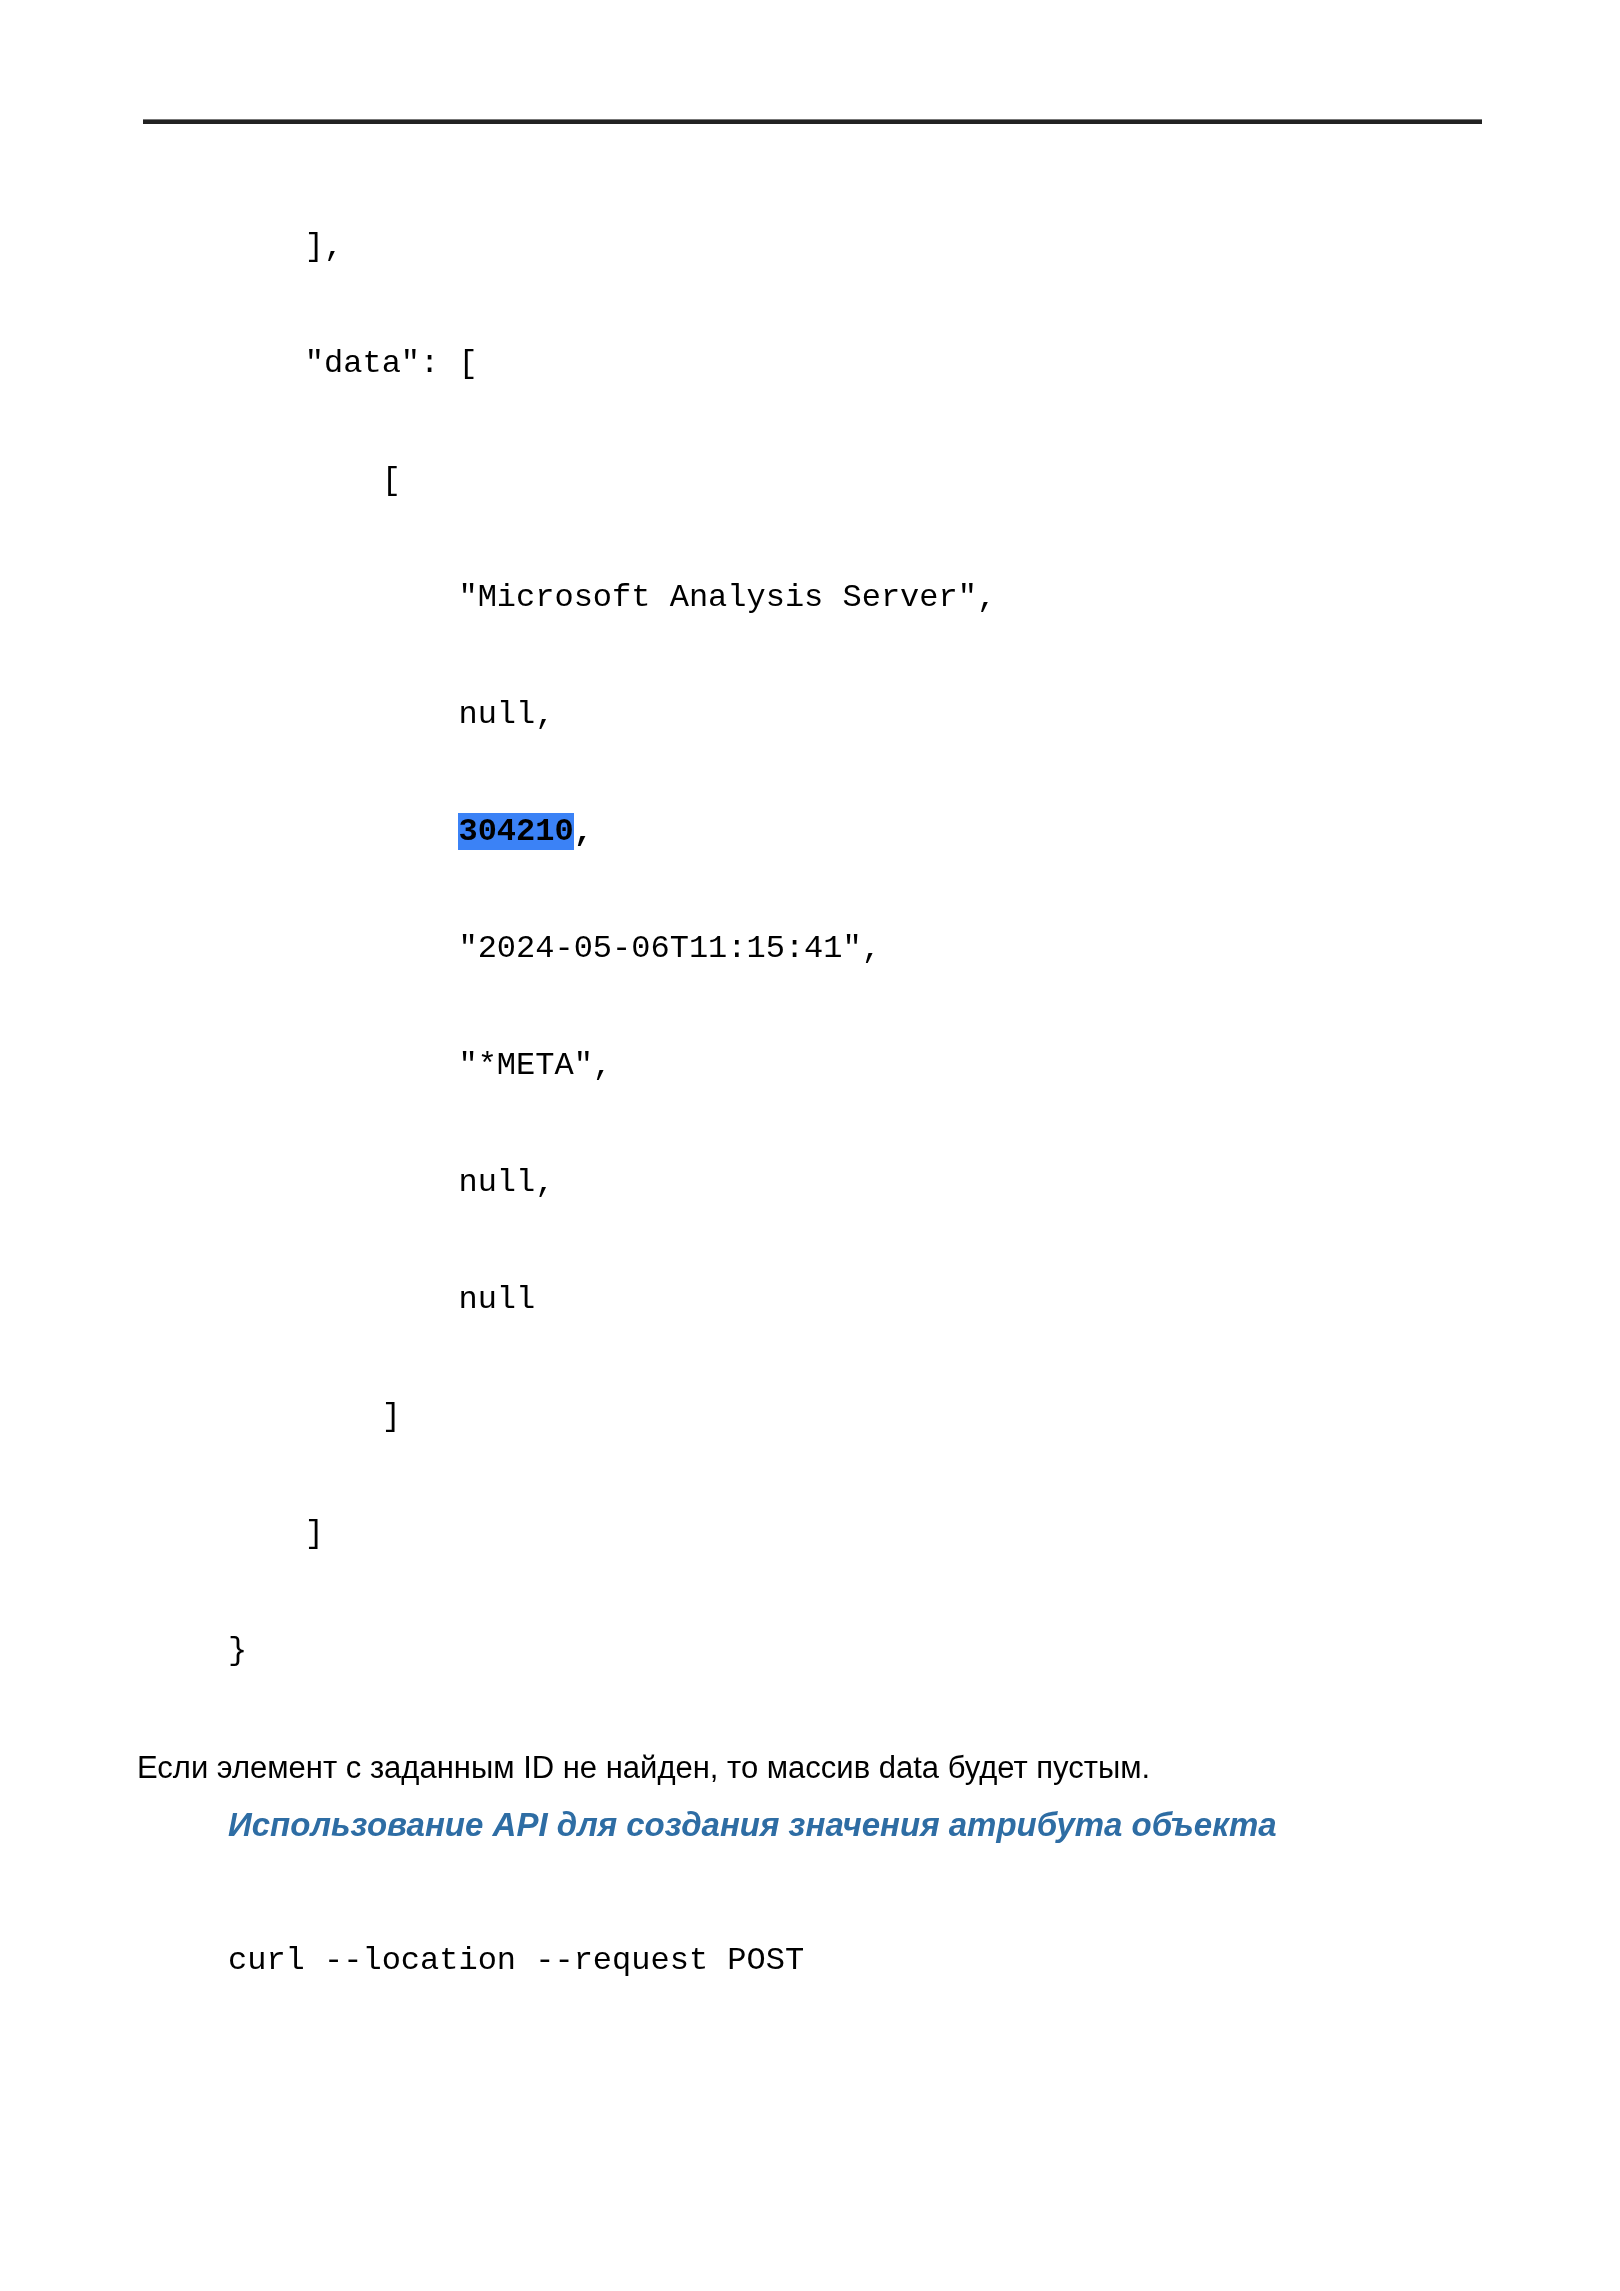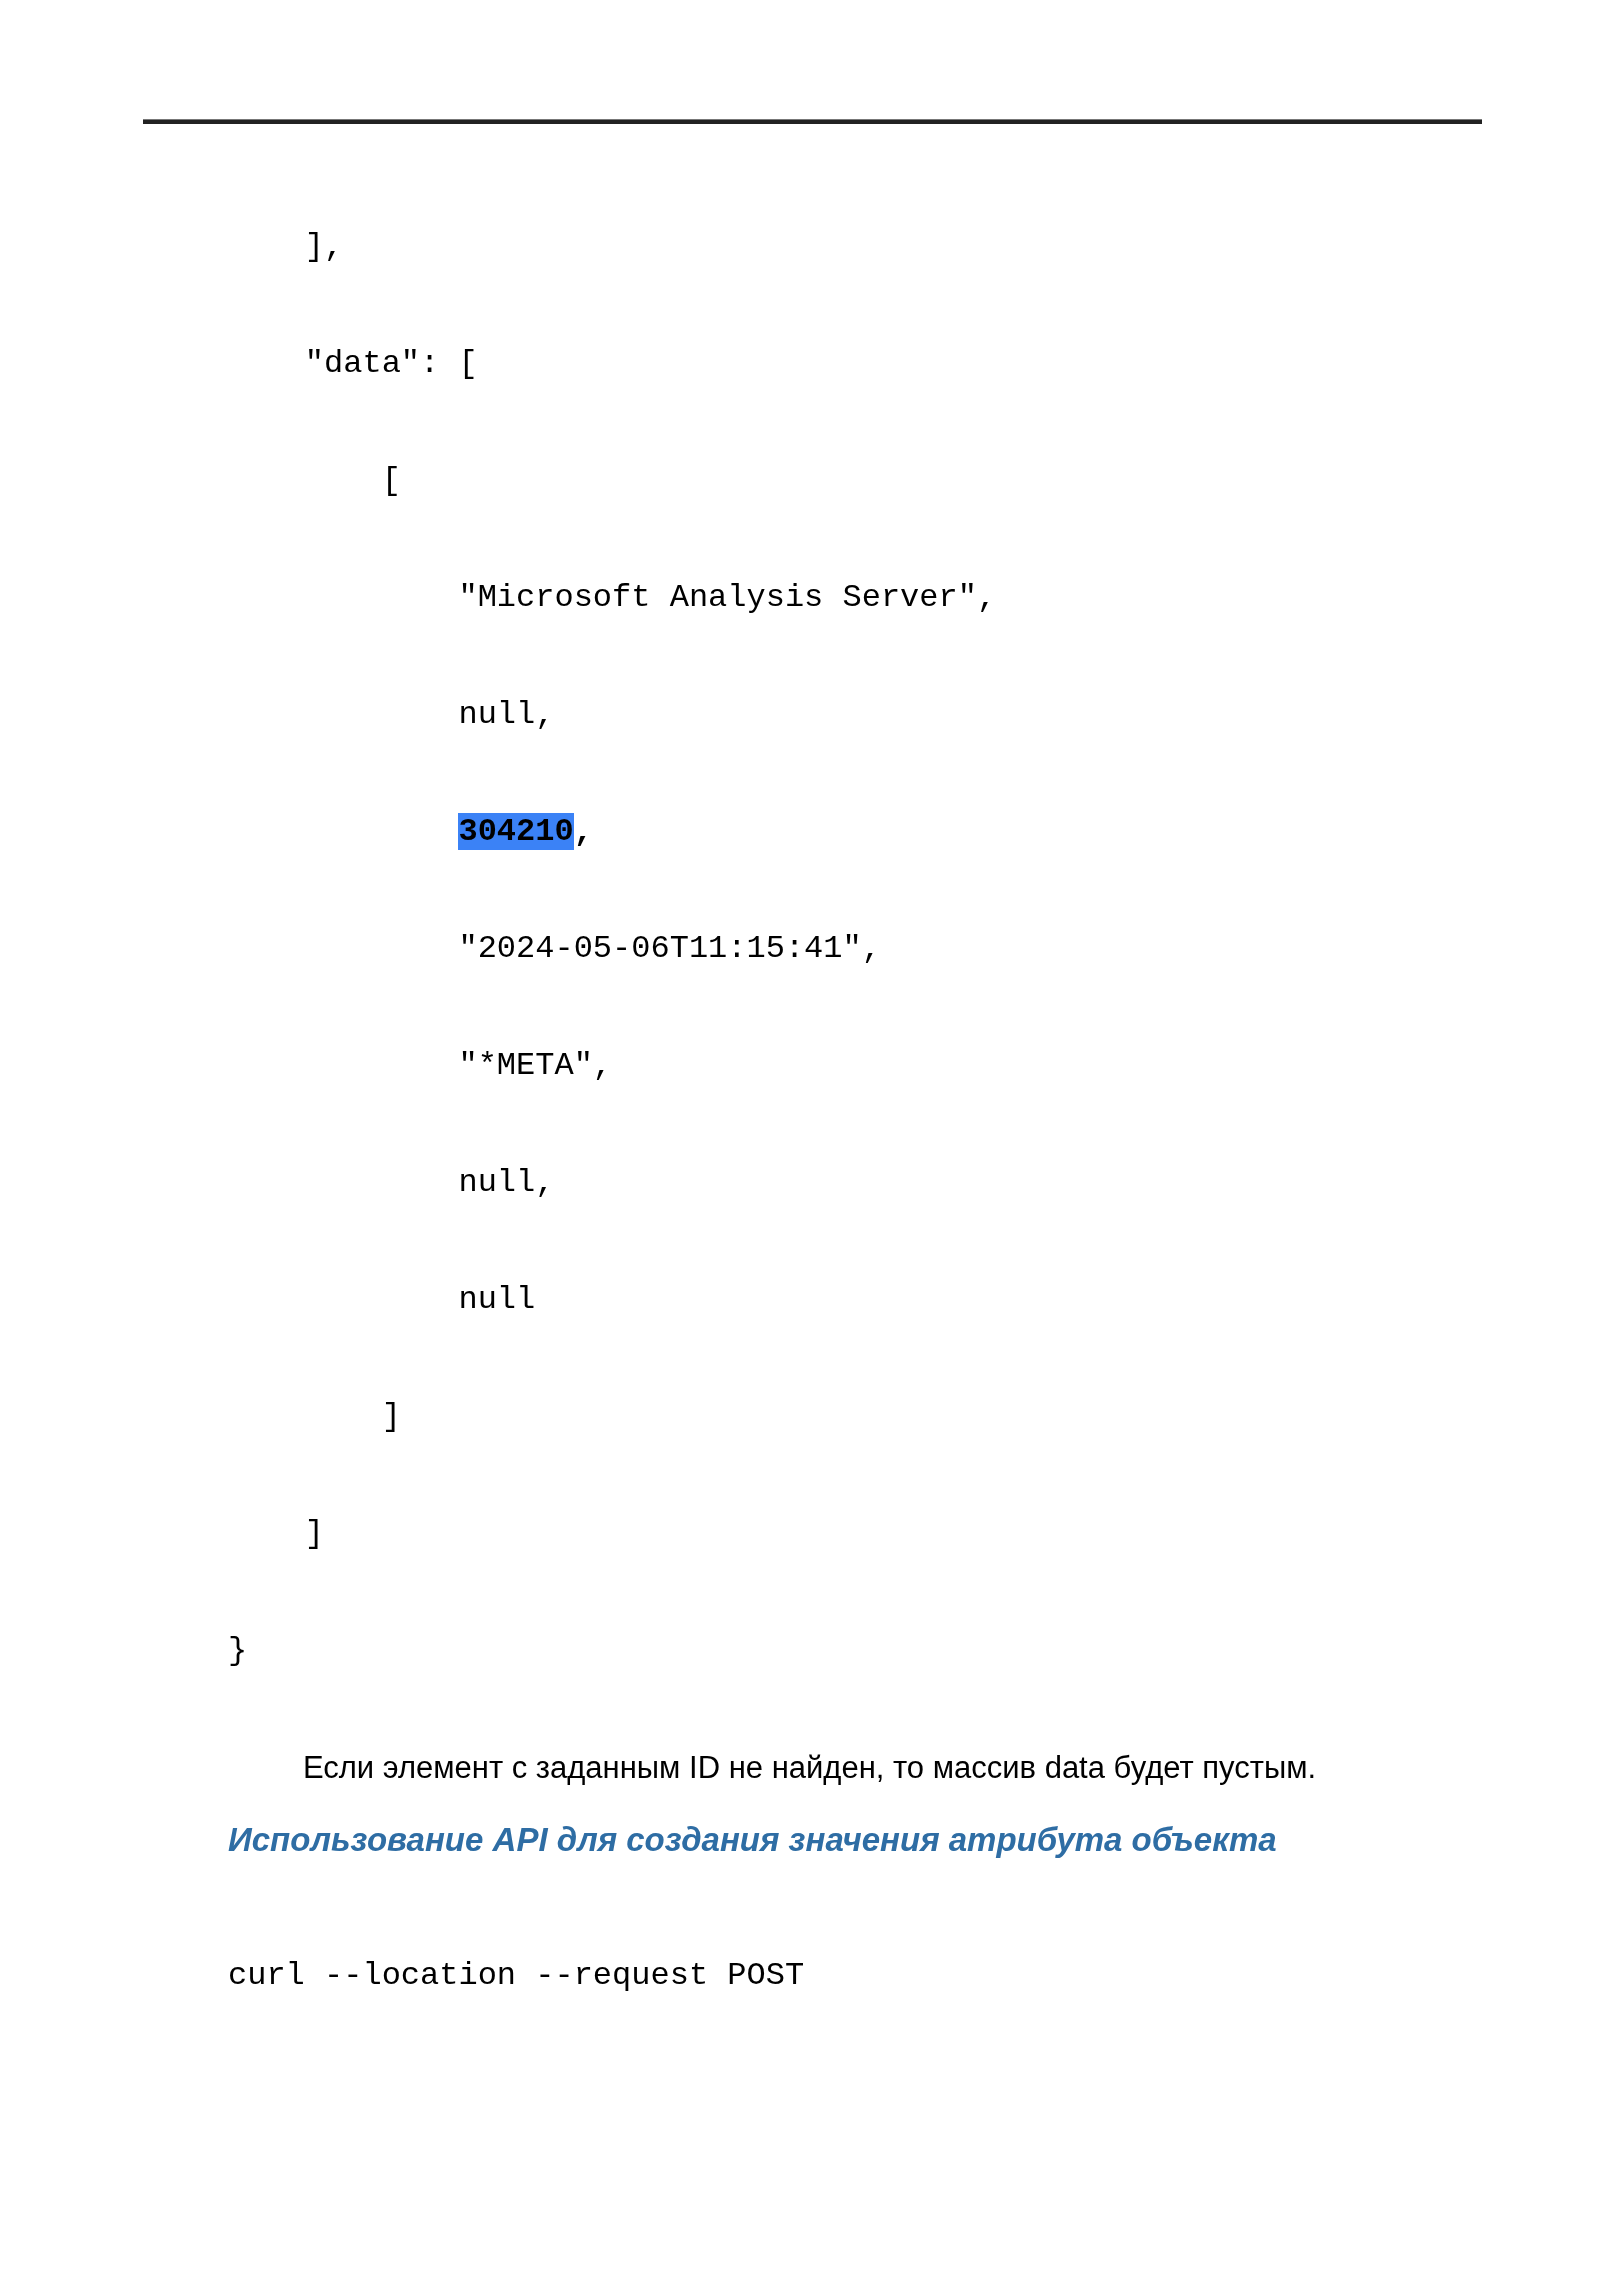--- a/index.html
+++ b/index.html
@@ -33,29 +33,29 @@
   .codeline { white-space: pre; }
   .hl {
     font-weight: bold;
     background: #3b82f6;
   }
   .hl-comma { font-weight: bold; }
   .para {
     font-size: 31px;
     line-height: 39px;
   }
-  .pline { white-space: nowrap; text-align: center; }
+  .pline { white-space: nowrap; }
   .heading {
     font-size: 33px;
     line-height: 45px;
     font-weight: bold;
     font-style: italic;
     color: #2e6da4;
     padding-left: 91px;
-    margin-top: 30px;
+    margin-top: 15px;
     margin-bottom: 15.7px;
     white-space: nowrap;
   }
 </style>
 </head>
 <body>
 
 <div class="page">
 
   <div class="header-rule"></div>

